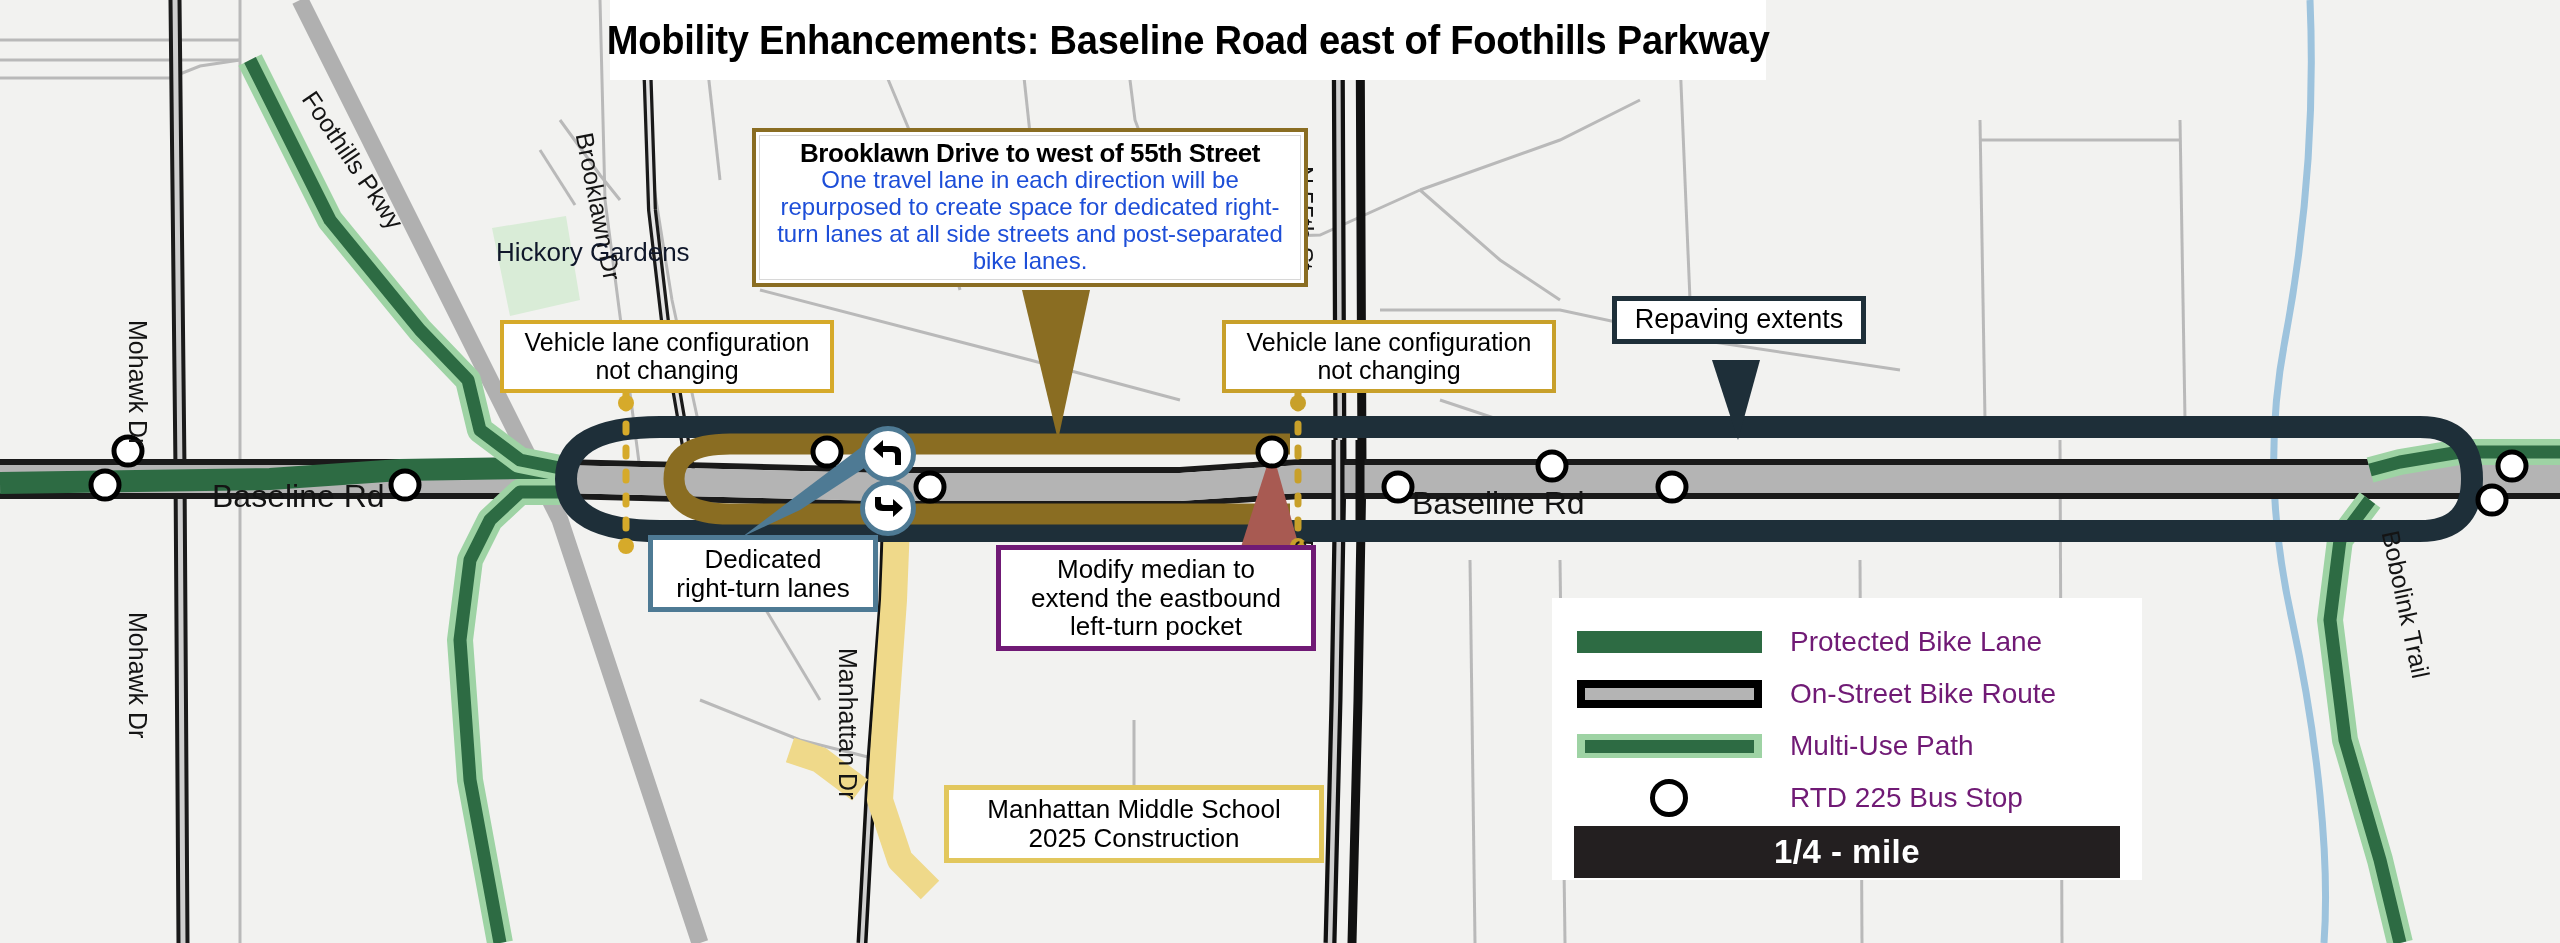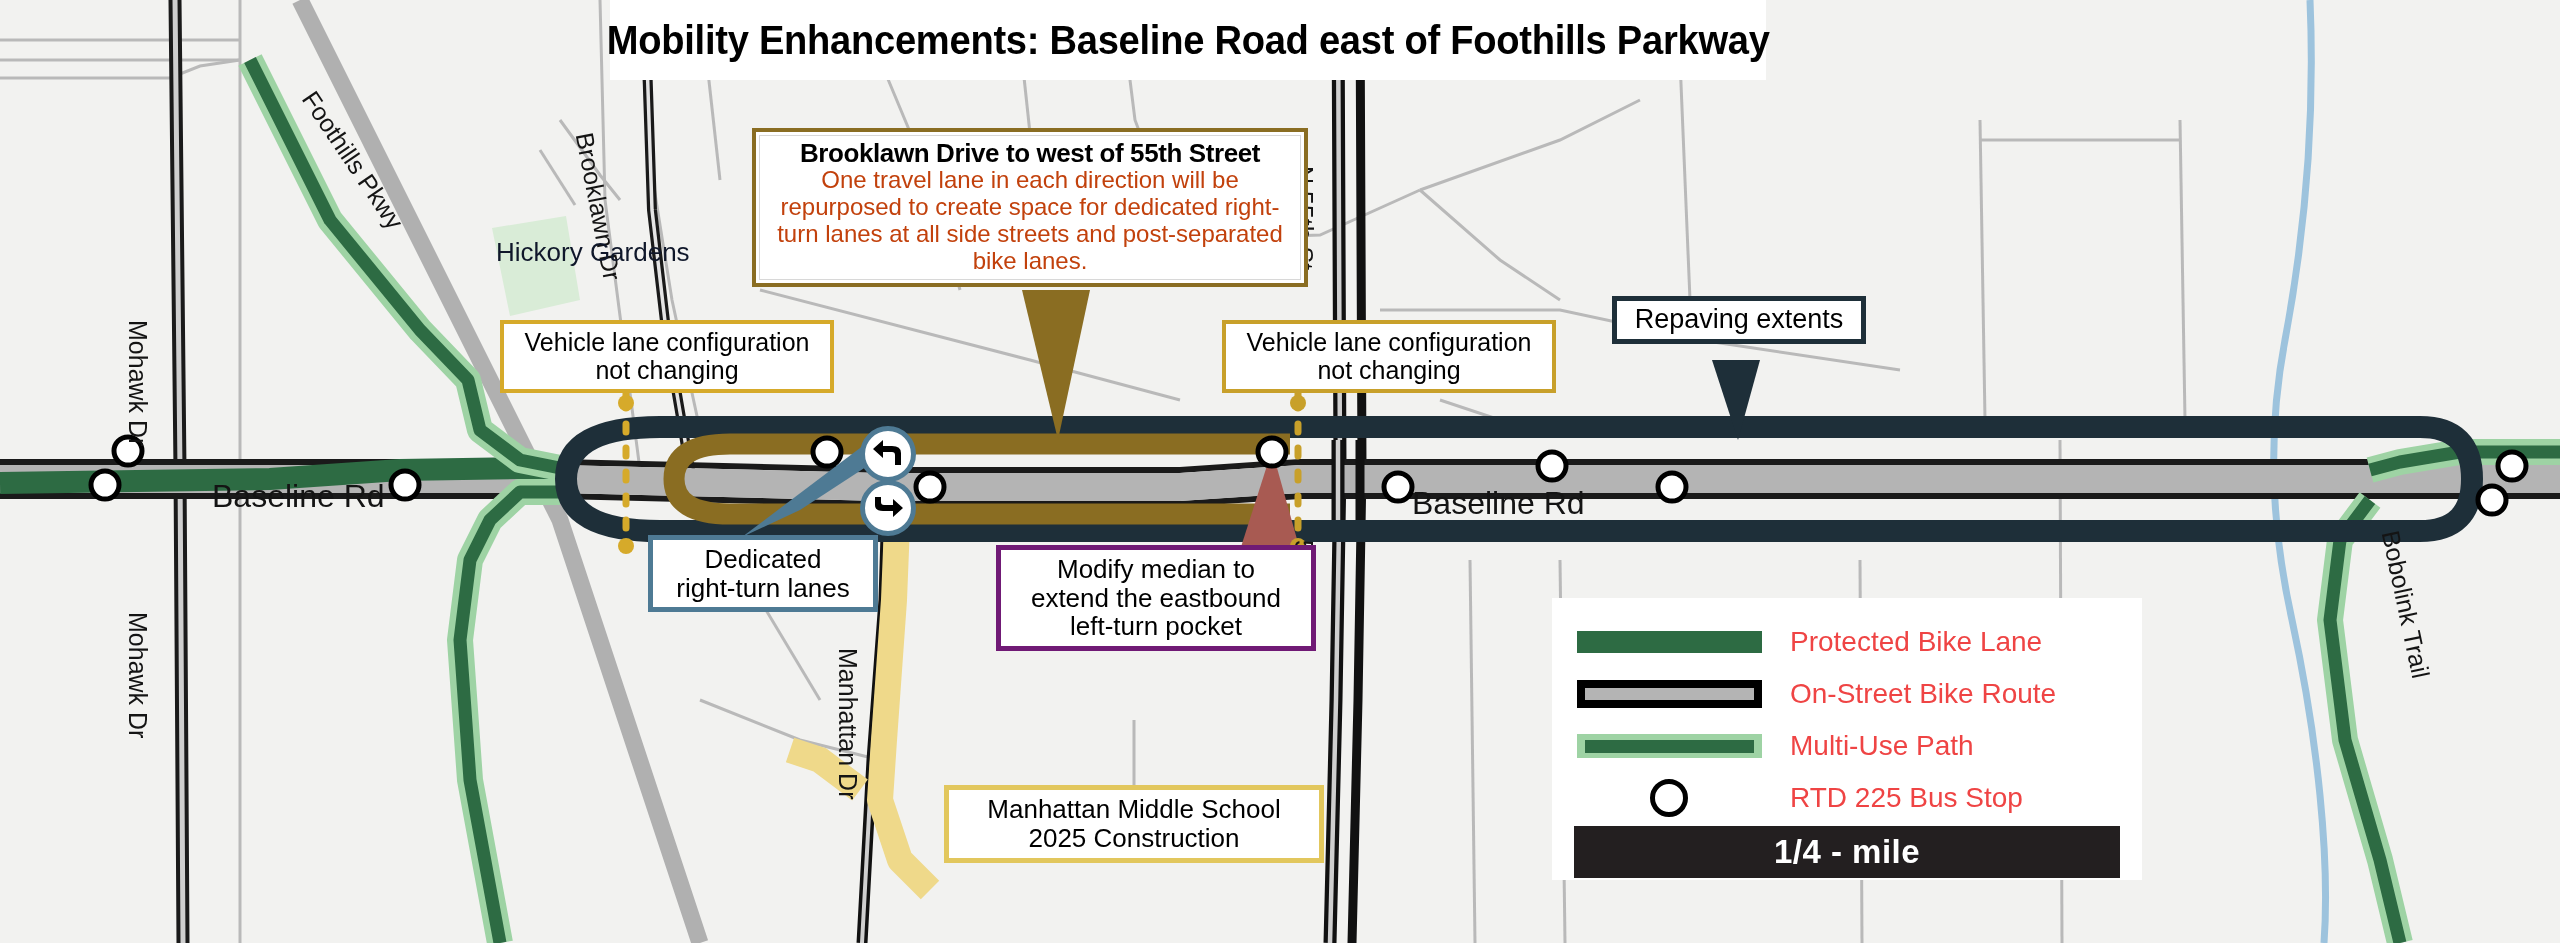--- a/index.html
+++ b/index.html
@@ -26,21 +26,21 @@
   
   .callout{ position:absolute; background:#fff; z-index:55; }
   .callout .inner{ padding:5px 8px; text-align:center; }
   .callout .hd{ font-weight:bold; color:#000; }
   .callout .bd{ color:#3a3a3a; }
 
   #callout-extents{ left:752px; top:128px; width:556px; border:4px solid #8a6d22; padding:3px; }
   #callout-extents .inner{ border:1px solid #d8d8d8; padding:4px 6px; }
   #callout-extents .l1{ font-size:27px; font-weight:bold; line-height:1.05; }
   #callout-extents .l2{ font-size:26px; font-weight:bold; line-height:1.05; letter-spacing:-.4px;}
-  #callout-extents .bd{ font-size:24px; line-height:1.12; color:#c2410c; }
+  #callout-extents .bd{ font-size:24px; line-height:1.12; color:#1d4ed8; }
 
   #callout-veh-left{ left:500px; top:320px; width:334px; border:4px solid #d6aa2a; }
   #callout-veh-left .inner{ font-size:25px; line-height:1.1; }
   #callout-veh-right{ left:1222px; top:320px; width:334px; border:4px solid #c8a02a; }
   #callout-veh-right .inner{ font-size:25px; line-height:1.1; }
 
   #callout-repave{ left:1612px; top:296px; width:254px; border:5px solid #1e2f39; }
   #callout-repave .inner{ font-size:27px; line-height:1.1; padding:4px 6px;}
 
   #callout-rtl{ left:648px; top:535px; width:230px; border:5px solid #4e7a94; }
@@ -52,21 +52,21 @@
   #callout-school{ left:944px; top:785px; width:380px; border:5px solid #e2c75d; }
   #callout-school .inner{ font-size:26px; line-height:1.12; }
 
   
   #legend{
     position:absolute; left:1552px; top:598px; width:590px; height:282px;
     background:#fff; z-index:58; padding:18px 22px;
   }
   .lg-row{ display:flex; align-items:center; height:52px; }
   .lg-key{ width:190px; display:flex; align-items:center; justify-content:center; }
-  .lg-label{ font-size:28px; color:#ef4444; margin-left:26px; white-space:nowrap; }
+  .lg-label{ font-size:28px; color:#701a75; margin-left:26px; white-space:nowrap; }
   .sw-pbl{ width:185px; height:22px; background:#2d6b43; }
   .sw-osbr{ width:185px; height:28px; background:#b4b4b4; border:8px solid #000; }
   .sw-mup{ width:185px; height:24px; background:#9ed3a4; display:flex; align-items:center; }
   .sw-mup i{ display:block; width:169px; height:13px; background:#2d6b43; margin:0 auto; }
   .sw-stop{ width:38px; height:38px; border-radius:50%; border:5px solid #000; background:#fff; }
   #scalebar{
     margin-top:2px; height:52px; background:#231f20; color:#fff;
     display:flex; align-items:center; justify-content:center;
     font-family:"Liberation Sans Narrow","Liberation Sans",sans-serif;
     font-weight:bold; font-size:33px; letter-spacing:.5px;

